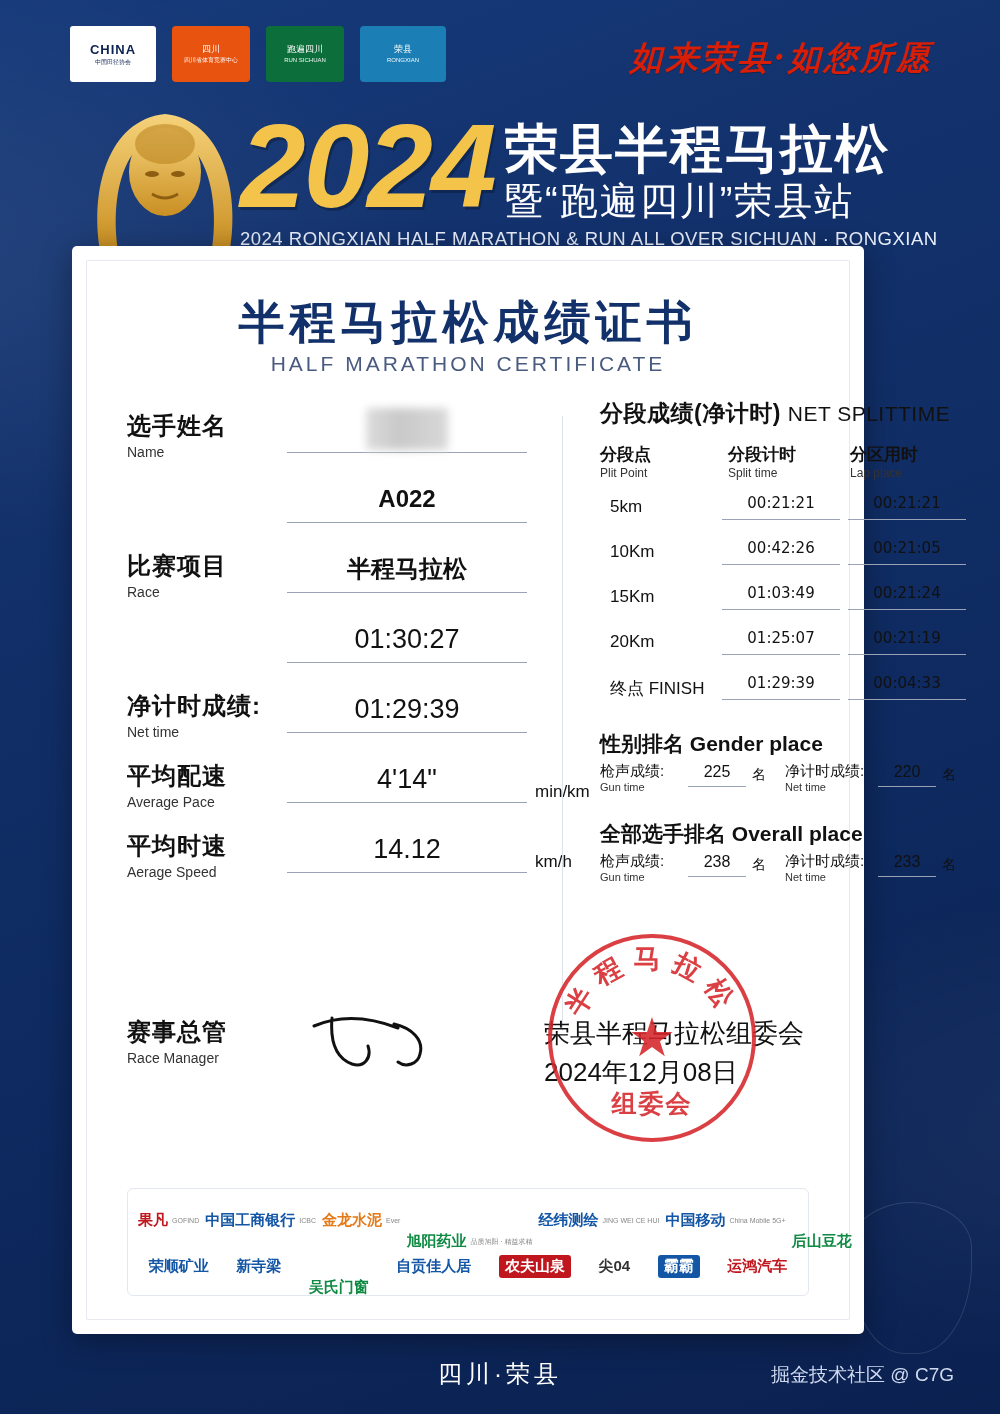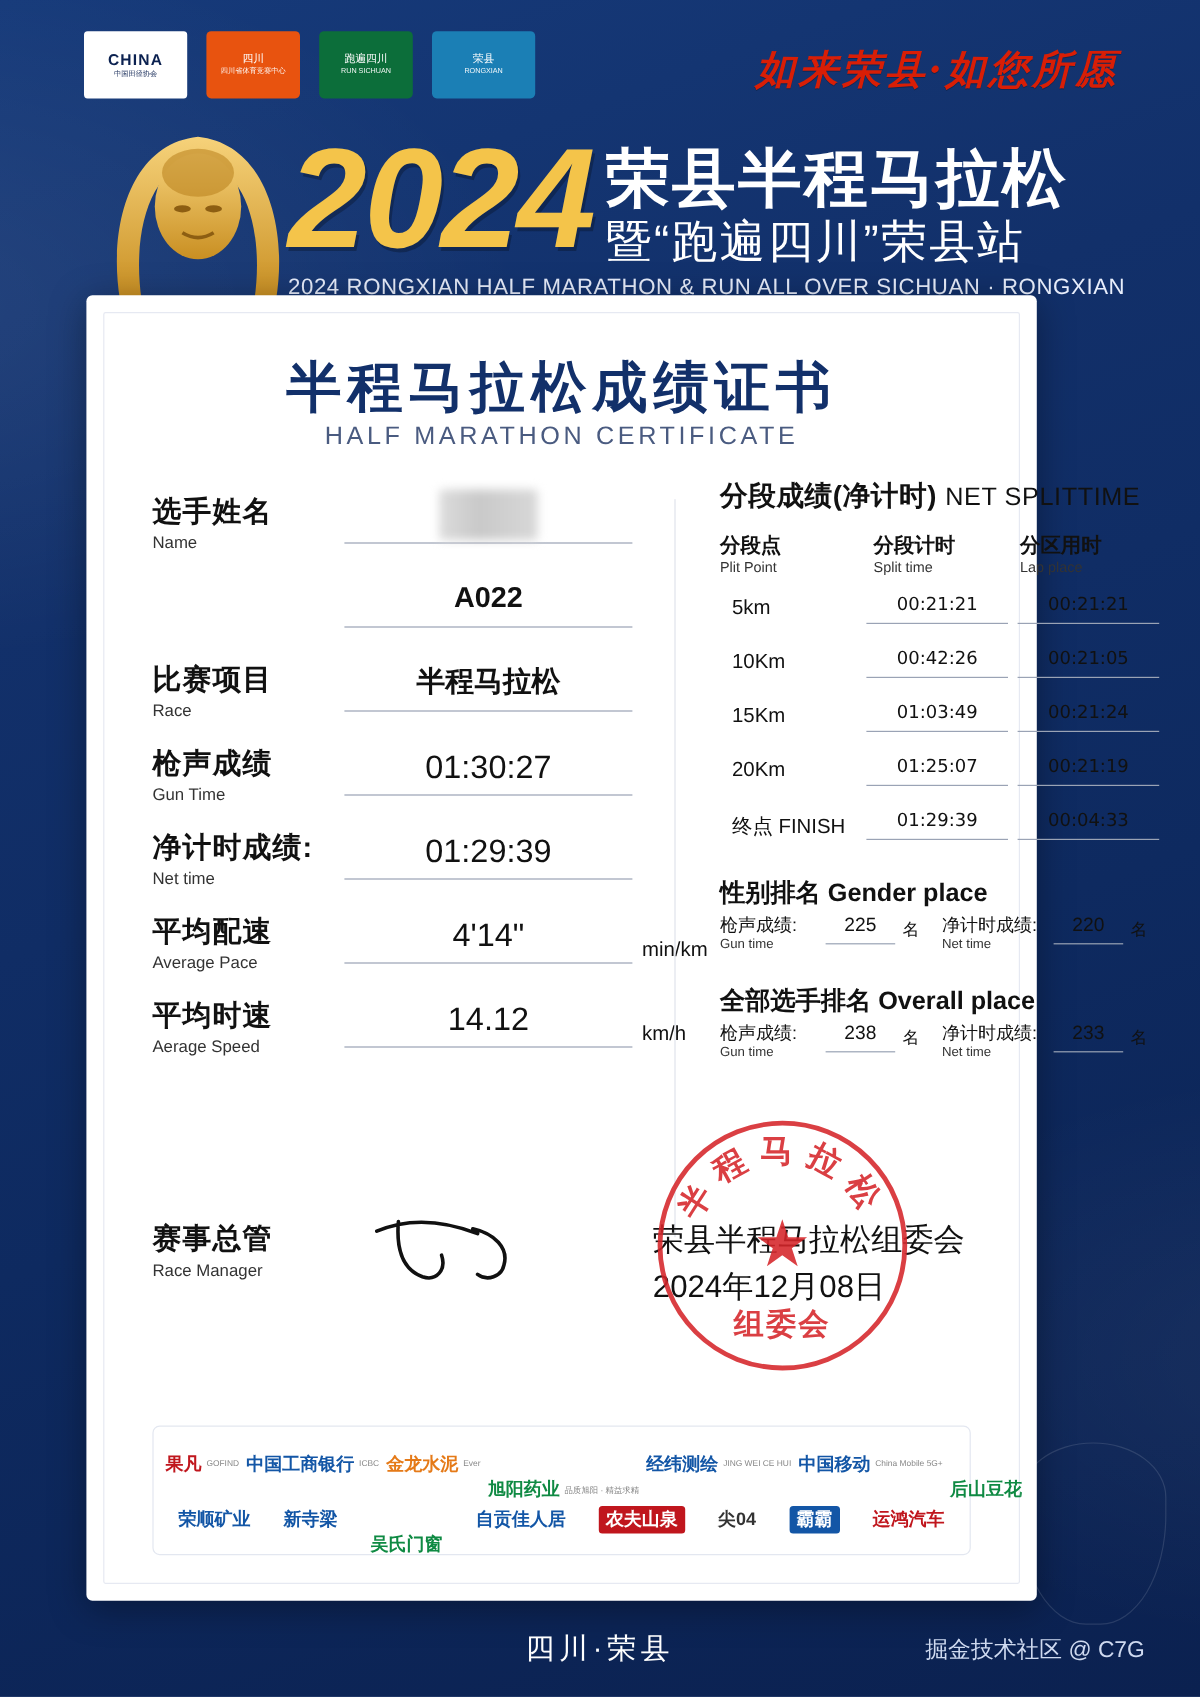--- a/index.html
+++ b/index.html
@@ -245,24 +245,20 @@
         <div class="val mid">A022</div>
       </div>
       <div class="row">
         <div class="lbl">
           <span class="cn">比赛项目</span>
           <span class="en">Race</span>
         </div>
         <div class="val mid">半程马拉松</div>
       </div>
       <div class="row">
-        <div class="lbl">
-          <span class="cn">枪声成绩</span>
-          <span class="en">Gun Time</span>
-        </div>
         <div class="val">01:30:27</div>
       </div>
       <div class="row">
         <div class="lbl">
           <span class="cn">净计时成绩:</span>
           <span class="en">Net time</span>
         </div>
         <div class="val">01:29:39</div>
       </div>
       <div class="row">

